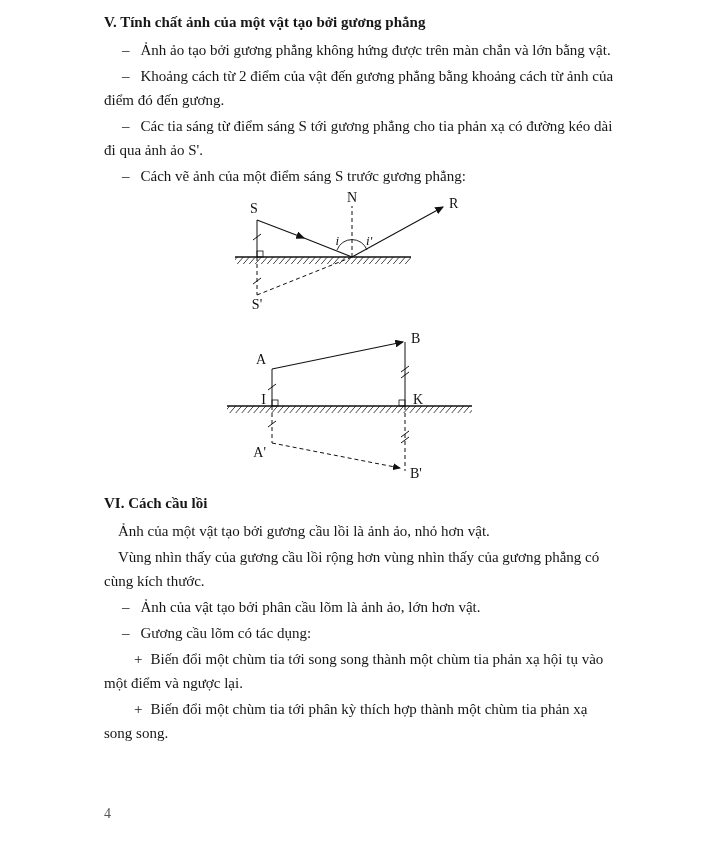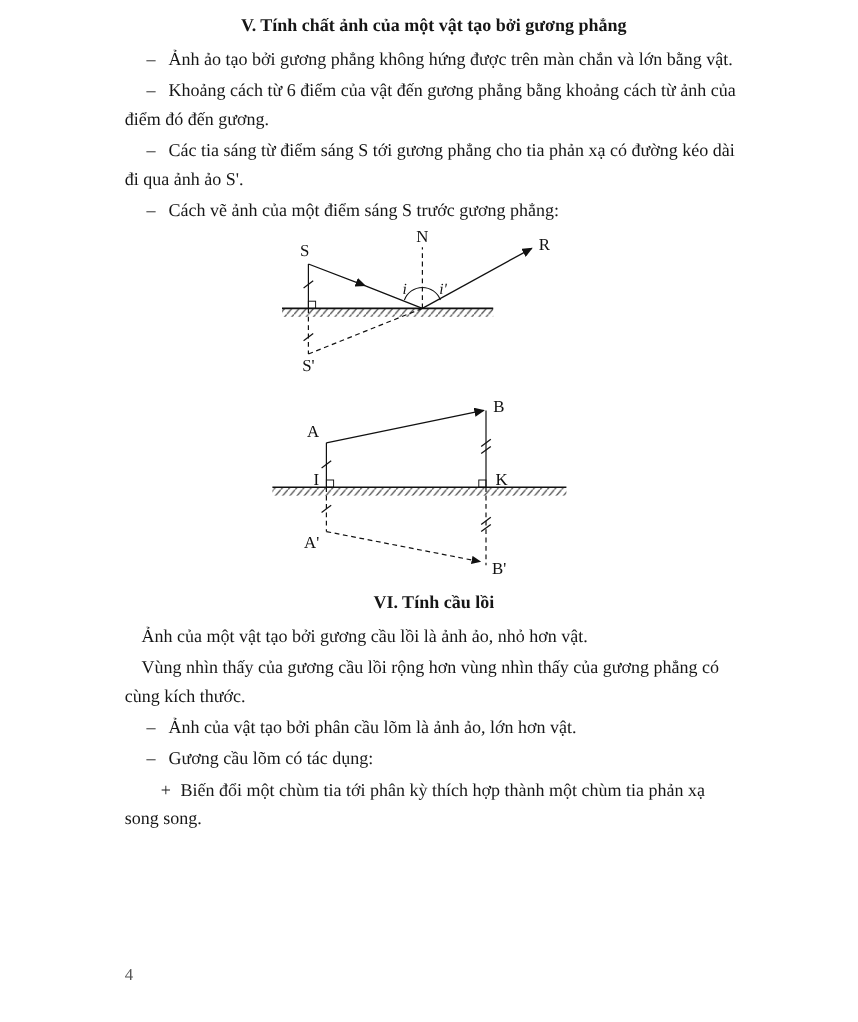--- a/index.html
+++ b/index.html
@@ -5,21 +5,21 @@
   html, body { margin:0; padding:0; }
   body {
     width:715px; height:852px;
     background:#ffffff;
     font-family:"Liberation Serif", serif;
     color:#161616;
     position:relative;
     overflow:hidden;
   }
   .page { padding:8px 96px 0 104px; font-size:15px; line-height:24px; }
-  .heading { font-size:15px; font-weight:bold; margin:10px 0 4px 0; line-height:24px;text-align:center; }
+  .heading { font-size:15px; font-weight:bold; margin:10px 0 4px 0; line-height:24px; }
   .heading.first { margin-top:2px; }
   p { margin:2px 0; }
   .item { text-indent:18px; }
   .item .bullet { margin-right:11px; }
   .item.plus { text-indent:30px; }
   .item.plus .bullet { margin-right:8px; }
   .para { text-indent:14px; }
   .diagram { display:flex; justify-content:center; position:relative; left:-10px; margin:4px 0; }
   svg text { font-family:"Liberation Serif", serif; font-size:14px; fill:#111; }
   svg text.it { font-style:italic; font-size:13px; }
@@ -29,21 +29,21 @@
 <body>
 
 <div class="page">
 
   <h3 class="heading first">V. Tính chất ảnh của một vật tạo bởi gương phẳng</h3>
 
   <p class="item">
     <span class="bullet">–</span><span>Ảnh ảo tạo bởi gương phẳng không hứng được trên màn chắn và lớn bằng vật.</span>
   </p>
   <p class="item">
-    <span class="bullet">–</span><span>Khoảng cách từ 6 điểm của vật đến gương phẳng bằng khoảng cách từ ảnh của điểm đó đến gương.</span>
+    <span class="bullet">–</span><span>Khoảng cách từ 2 điểm của vật đến gương phẳng bằng khoảng cách từ ảnh của điểm đó đến gương.</span>
   </p>
   <p class="item">
     <span class="bullet">–</span><span>Các tia sáng từ điểm sáng S tới gương phẳng cho tia phản xạ có đường kéo dài đi qua ảnh ảo S'.</span>
   </p>
   <p class="item">
     <span class="bullet">–</span><span>Cách vẽ ảnh của một điểm sáng S trước gương phẳng:</span>
   </p>
 
   <div class="diagram">
     <svg width="250" height="135" viewBox="0 0 250 135">
@@ -121,29 +121,32 @@
 
       <text x="44" y="33" text-anchor="end">A</text>
       <text x="189" y="12">B</text>
       <text x="44" y="73" text-anchor="end">I</text>
       <text x="191" y="73">K</text>
       <text x="44" y="126" text-anchor="end">A'</text>
       <text x="188" y="147">B'</text>
     </svg>
   </div>
 
-  <h3 class="heading">VI. Tính cầu lồi</h3>
+  <h3 class="heading">VI. Cách cầu lồi</h3>
   <p class="para">Ảnh của một vật tạo bởi gương cầu lồi là ảnh ảo, nhỏ hơn vật.</p>
   <p class="para">Vùng nhìn thấy của gương cầu lồi rộng hơn vùng nhìn thấy của gương phẳng có cùng kích thước.</p>
 
   <p class="item">
     <span class="bullet">–</span><span>Ảnh của vật tạo bởi phân cầu lõm là ảnh ảo, lớn hơn vật.</span>
   </p>
   <p class="item">
     <span class="bullet">–</span><span>Gương cầu lõm có tác dụng:</span>
   </p>
   <p class="item plus">
+    <span class="bullet">+</span><span>Biến đổi một chùm tia tới song song thành một chùm tia phản xạ hội tụ vào một điểm và ngược lại.</span>
+  </p>
+  <p class="item plus">
     <span class="bullet">+</span><span>Biến đổi một chùm tia tới phân kỳ thích hợp thành một chùm tia phản xạ song song.</span>
   </p>
 
 </div>
 
 <div class="page-number">4</div>
 
 </body></html>

